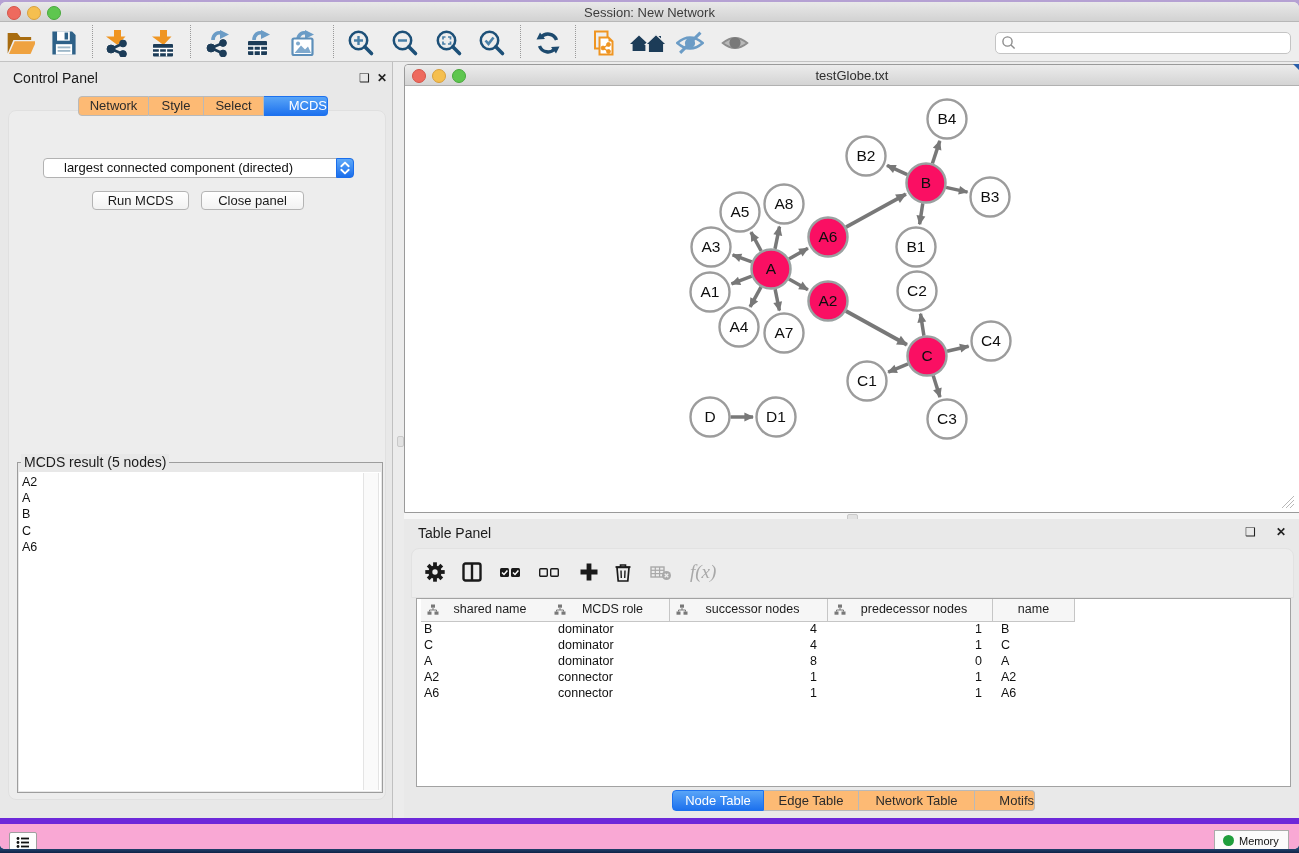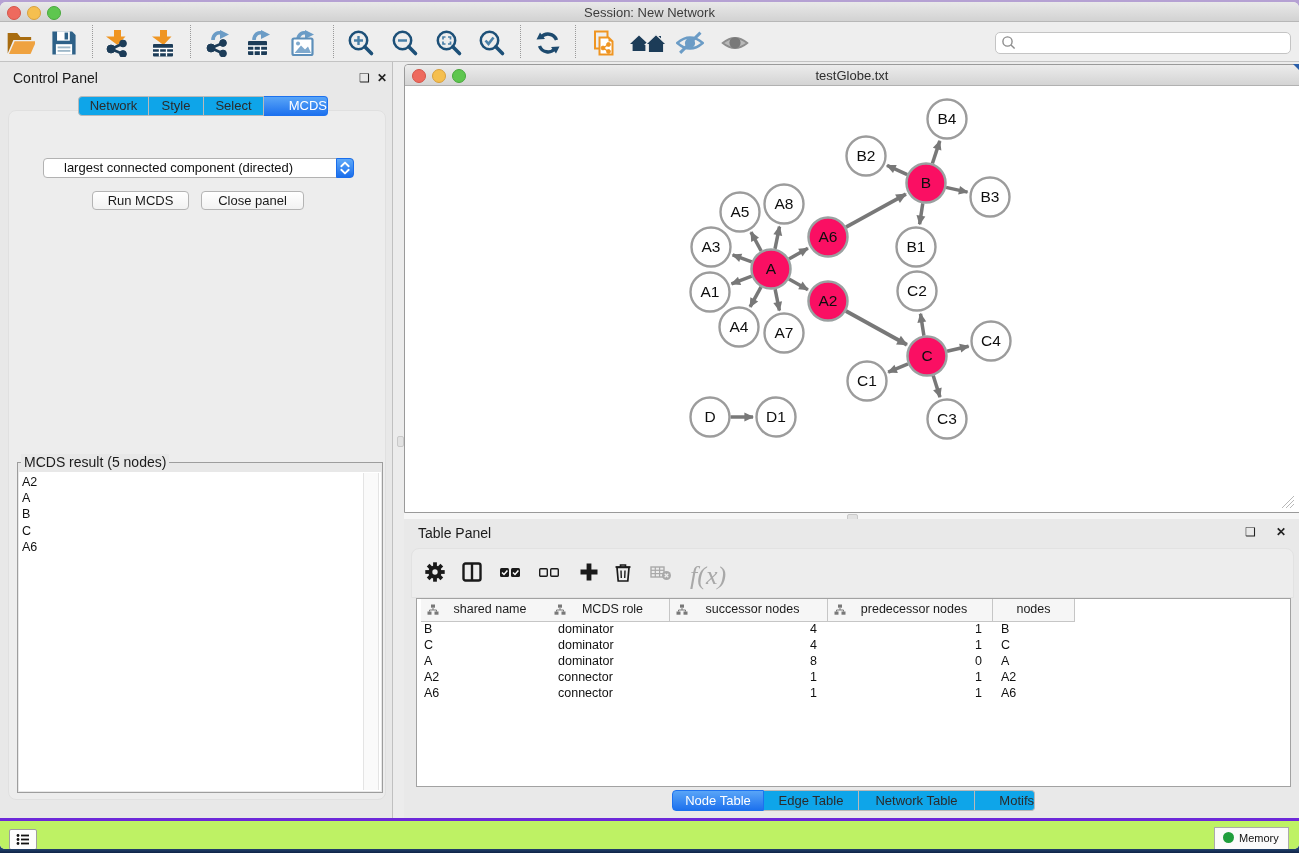--- a/index.html
+++ b/index.html
@@ -20,21 +20,21 @@
 .sep{top:3px;height:33px;width:0;border-left:1px dotted #9a9a9a;}
 #searchbox{left:995px;top:10px;width:294px;height:20px;background:#fff;
   border:1px solid #c4c4c4;border-radius:5px;}
 
 #cpanel{left:0;top:60px;width:392px;height:756px;background:#e8e8e8;border-right:1px solid #c0c0c0;}
 #cpanel .ptitle{left:13px;top:8px;font-size:14px;color:#1b1b1b;}
 .winbtns{top:10px;font-size:12px;color:#222;}
 #subpanel{left:8px;top:48px;width:376px;height:688px;background:#ededed;
   border:1px solid #e0e0e0;border-radius:8px;}
 .tabrow{display:flex;}
-.tab{box-sizing:border-box;height:20px;line-height:18px;font-size:13px;color:#2b2b2b;background:#0ea5e9;
+.tab{box-sizing:border-box;height:20px;line-height:18px;font-size:13px;color:#2b2b2b;background:#fdba74;
   border:1px solid #b9b9b9;border-left:none;padding:0;text-align:center;}
 .tab.first{border-left:1px solid #b9b9b9;border-radius:4px 0 0 4px;}
 .tab.last{border-radius:0 4px 4px 0;text-align:right;}
 .tab.sel{background:linear-gradient(#59a5f7,#1d71ee);color:#fff;border-color:#1d71ee;}
 #optlabel{left:0;top:73px;width:392px;text-align:center;font-size:14px;color:#1b1b1b;}
 #combo{left:43px;top:96px;width:309px;height:18px;background:#fff;border:1px solid #b2b2b2;
   border-radius:4px;font-size:13px;color:#111;line-height:18px;}
 #combo .cbtn{position:absolute;right:-1px;top:-1px;width:16px;height:18px;
   background:linear-gradient(#5fa9f8,#1a6eec);border:1px solid #1a6eec;border-radius:0 4px 4px 0;}
 .btn{height:17px;line-height:17px;background:linear-gradient(#ffffff,#f2f2f2);
@@ -61,21 +61,21 @@
 #tpanel{left:404px;top:517px;width:895px;height:299px;background:#e9e9e9;}
 #tpanel .ptitle{left:14px;top:6px;font-size:14px;color:#1b1b1b;}
 #ttoolpanel{left:7px;top:29px;width:881px;height:48px;background:#ededed;
   border:1px solid #e2e2e2;border-radius:8px 8px 0 0;}
 #ttable{left:12px;top:79px;width:873px;height:187px;background:#fff;border:1px solid #a2a2a2;}
 .hcell{position:absolute;top:0;height:22px;background:#f6f6f6;border-right:1px solid #c6c6c6;
   border-bottom:1px solid #c6c6c6;font-size:12.5px;color:#1c1c1c;text-align:center;line-height:20px;}
 .trow{position:absolute;font-size:12.5px;color:#111;height:16px;line-height:16px;}
 .tabrow2{position:absolute;display:flex;}
 
-#statusbar{left:0;top:816px;width:1299px;height:29px;background:#bef264;border-top:3px solid #6d28d9;}
+#statusbar{left:0;top:816px;width:1299px;height:29px;background:#f9a8d4;border-top:6px solid #6d28d9;}
 #listbtn{left:9px;top:8px;width:26px;height:19px;background:#fdfdfd;border:1px solid #9f9f9f;border-radius:2px;}
 #membtn{left:1214px;top:6px;width:73px;height:21px;background:#fbfbfb;border:1px solid #ababab;font-size:11px;color:#111;}
 </style>
 </head>
 <body>
 <div class="abs" id="desktop-top"></div>
 <div class="abs" id="appwin">
   <div class="abs" id="titlebar">
     <div class="abs tl t1"></div>
       <div class="abs tl t2"></div>
@@ -389,21 +389,21 @@
       </svg>
     <svg class="abs" style="left:246px;top:42px" width="22" height="22" viewBox="0 0 22 22">
         <rect x="1" y="6" width="13" height="10" fill="none" stroke="#a9a9a9" stroke-width="1.4"></rect>
 <line x1="1" y1="9.3" x2="14" y2="9.3" stroke="#a9a9a9" stroke-width="1.2"></line>
         <line x1="1" y1="12.6" x2="14" y2="12.6" stroke="#a9a9a9" stroke-width="1.2"></line>
 <line x1="5.3" y1="6" x2="5.3" y2="16" stroke="#a9a9a9" stroke-width="1.2"></line>
         <line x1="9.6" y1="6" x2="9.6" y2="16" stroke="#a9a9a9" stroke-width="1.2"></line>
 <circle cx="16.5" cy="14.5" r="4.5" fill="#a9a9a9"></circle>
         <path d="M14.7,12.7 l3.6,3.6 M18.3,12.7 l-3.6,3.6" stroke="#ededed" stroke-width="1.3"></path>
       </svg>
-    <div class="abs" style="left:286px;top:42px;font-family:'Liberation Serif',serif;font-style:italic;font-size:26px;color:#a8a8a8">f(x)</div>
+    <div class="abs" style="left:286px;top:42px;font-family:'Liberation Serif',serif;font-style:italic;font-size:19px;color:#a8a8a8">f(x)</div>
     <div class="abs" id="ttable">
       <div class="hcell" style="left:4px;width:130px"><svg width="12" height="12" viewBox="0 0 12 12" style="position:absolute;left:6px;top:5px">
 <rect x="4" y="0.5" width="4" height="3.2" fill="#787878"></rect>
 <rect x="0.5" y="7.5" width="4" height="3.2" fill="#787878"></rect>
 <rect x="7.5" y="7.5" width="4" height="3.2" fill="#787878"></rect>
 <path d="M6 4 L6 6 M2.5 7.5 L2.5 6 L9.5 6 L9.5 7.5" stroke="#787878" fill="none" stroke-width="1"></path>
 </svg><span style="padding-left:8px">shared name</span></div>
 <div class="hcell" style="left:131px;width:121px"><svg width="12" height="12" viewBox="0 0 12 12" style="position:absolute;left:6px;top:5px">
 <rect x="4" y="0.5" width="4" height="3.2" fill="#787878"></rect>
 <rect x="0.5" y="7.5" width="4" height="3.2" fill="#787878"></rect>
@@ -415,21 +415,21 @@
 <rect x="0.5" y="7.5" width="4" height="3.2" fill="#787878"></rect>
 <rect x="7.5" y="7.5" width="4" height="3.2" fill="#787878"></rect>
 <path d="M6 4 L6 6 M2.5 7.5 L2.5 6 L9.5 6 L9.5 7.5" stroke="#787878" fill="none" stroke-width="1"></path>
 </svg><span style="padding-left:8px">successor nodes</span></div>
 <div class="hcell" style="left:411px;width:164px"><svg width="12" height="12" viewBox="0 0 12 12" style="position:absolute;left:6px;top:5px">
 <rect x="4" y="0.5" width="4" height="3.2" fill="#787878"></rect>
 <rect x="0.5" y="7.5" width="4" height="3.2" fill="#787878"></rect>
 <rect x="7.5" y="7.5" width="4" height="3.2" fill="#787878"></rect>
 <path d="M6 4 L6 6 M2.5 7.5 L2.5 6 L9.5 6 L9.5 7.5" stroke="#787878" fill="none" stroke-width="1"></path>
 </svg><span style="padding-left:8px">predecessor nodes</span></div>
-<div class="hcell" style="left:576px;width:81px"><span>nodes</span></div>
+<div class="hcell" style="left:576px;width:81px"><span>name</span></div>
       <div class="trow" style="left:0;top:22px;width:658px">
 <span style="position:absolute;left:7px">B</span>
 <span style="position:absolute;left:141px">dominator</span>
 <span style="position:absolute;left:0px;width:400px;text-align:right;display:inline-block">4</span>
 <span style="position:absolute;left:165px;width:400px;text-align:right;display:inline-block">1</span>
 <span style="position:absolute;left:584px">B</span>
 </div>
 <div class="trow" style="left:0;top:38px;width:658px">
 <span style="position:absolute;left:7px">C</span>
 <span style="position:absolute;left:141px">dominator</span>

